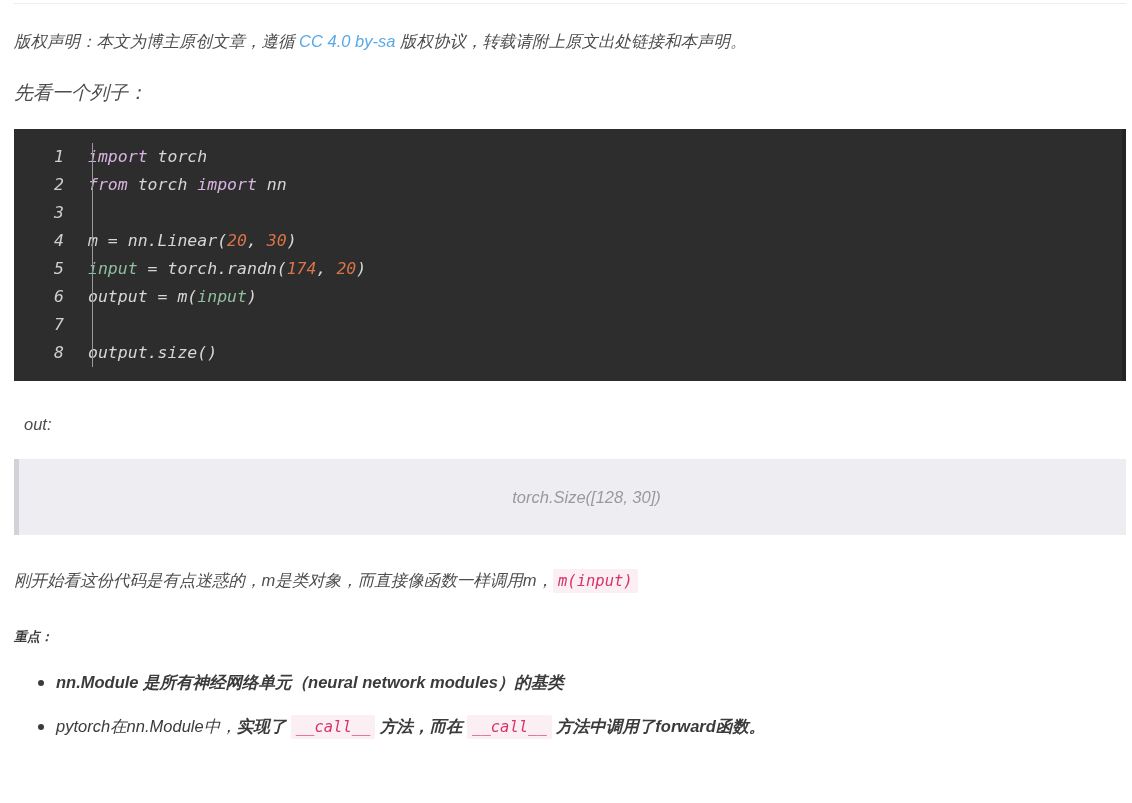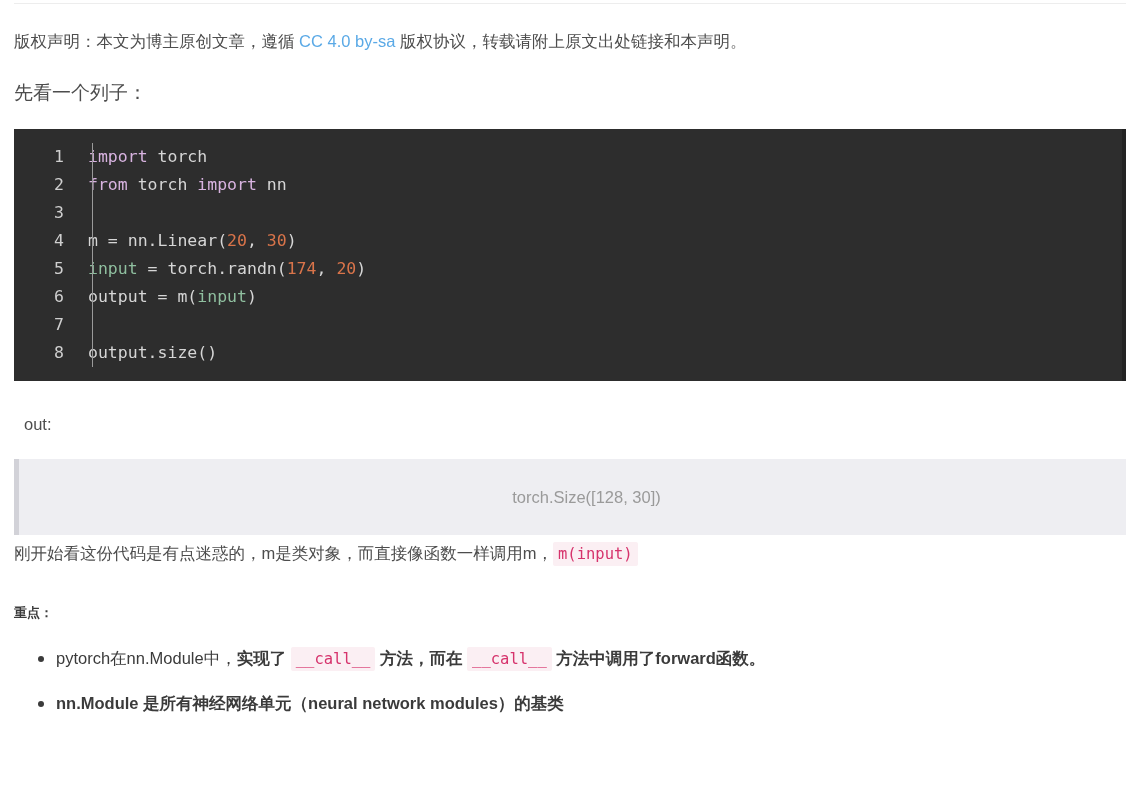--- a/index.html
+++ b/index.html
@@ -13,20 +13,21 @@
     font-family: "Liberation Sans", "DejaVu Sans", sans-serif;
     color: #4d4d4d;
     overflow: hidden;
     position: relative;
   }
   .page {
     width: 1132px;
     height: 599px;
     position: relative;
     box-sizing: border-box;
+    font-style: italic;
   }
   .top-rule {
     position: absolute;
     left: 14px;
     top: 3px;
     width: 1112px;
     height: 1px;
     background: #ededed;
   }
   .content {
@@ -140,23 +141,24 @@
     text-align: center;
   }
   .blockquote-text {
     font-size: 16.5px;
     line-height: 24px;
     color: #9a9a9a;
   }
 
   
   .narr {
-    padding: 0 14px;
-    font-size: 16.5px;
-    line-height: 36px;
+    margin-top: 30px;
+    padding: 0 14px;
+    font-size: 16.5px;
+    line-height: 30px;
     color: #4d4d4d;
   }
   code.inline {
     font-family: "DejaVu Sans Mono", "Liberation Mono", monospace;
     font-size: 15.5px;
     background: #fbeff3;
     color: #d6336c;
     padding: 3px 5px;
     border-radius: 2px;
     white-space: pre;
@@ -252,18 +254,18 @@
 
     <div class="blockquote">
       <div class="blockquote-text">torch.Size([128, 30])</div>
     </div>
 
     <div class="narr"><span>刚开始看这份代码是有点迷惑的，m是类对象，而直接像函数一样调用m，</span><code class="inline">m(input)</code></div>
 
     <div class="heading-strong">重点：</div>
 
     <ul class="bullets" id="bullet-list">
+        <li><span class="b">nn.Module 是所有神经网络单元（neural network modules）的基类</span></li>
         <li><span class="n">pytorch在nn.Module中，</span><span class="b">实现了 </span><code class="inline">__call__</code><span class="b"> 方法，而在 </span><code class="inline">__call__</code><span class="b"> 方法中调用了forward函数。</span></li>
-        <li><span class="b">nn.Module 是所有神经网络单元（neural network modules）的基类</span></li>
       </ul>
 
   </div>
 </div>
 
 </body></html>

